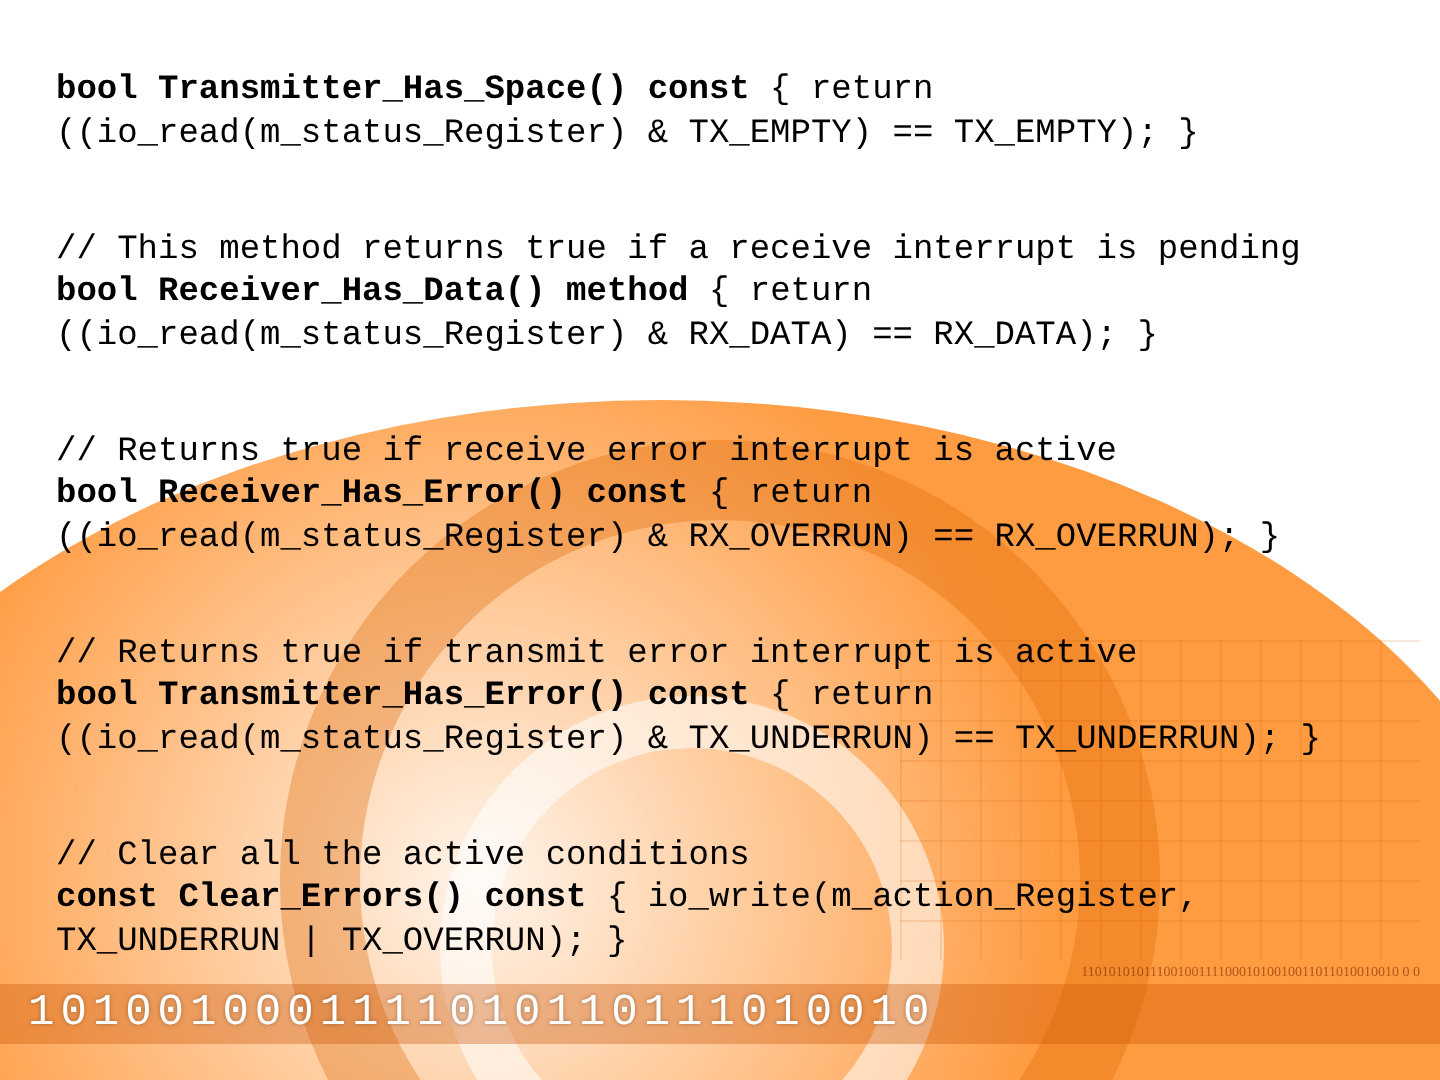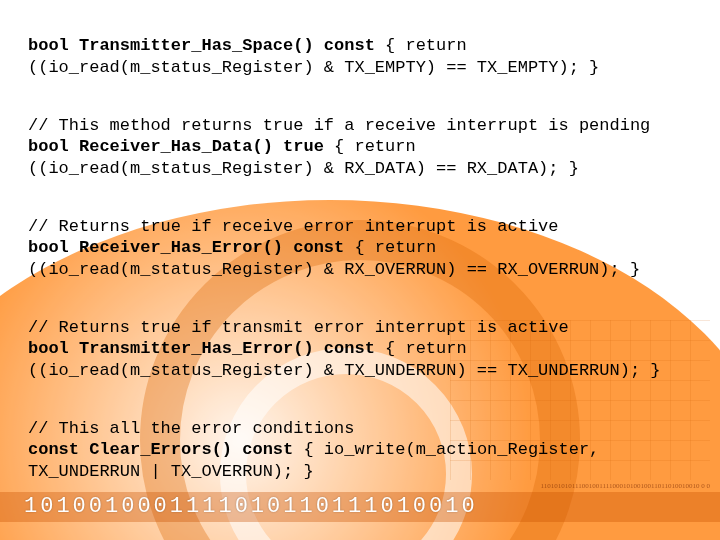--- a/index.html
+++ b/index.html
@@ -66,21 +66,21 @@
     left: 0;
     right: 0;
     bottom: 18px;
     height: 30px;
     background: rgba(200,80,0,0.35);
     color: #fff;
     font-family: "Courier New", monospace;
     font-size: 22px;
     line-height: 30px;
     letter-spacing: 3px;
-    padding-left: 24px;
+    padding-left: 14px;
     white-space: nowrap;
     overflow: hidden;
     text-shadow: 0 0 2px rgba(0,0,0,0.3);
   }
   .binary-small {
     position: absolute;
     right: 10px;
     bottom: 50px;
     font-family: Liberation Serif, serif;
     font-size: 7px;
@@ -122,29 +122,29 @@
   <div class="bg-swirl"></div>
   <div class="bg-swirl2"></div>
   <div class="bg-swirl3"></div>
   <div class="grid-dots"></div>
 
 
   <div class="code-block">
 <div class="para"><span class="b">bool Transmitter_Has_Space() const</span><span> { return
 ((io_read(m_status_Register) &amp; TX_EMPTY) == TX_EMPTY); }</span></div>
 <div class="para"><span>// This method returns true if a receive interrupt is pending</span>
-<span class="b">bool Receiver_Has_Data() true</span><span> { return
+<span class="b">bool Receiver_Has_Data() method</span><span> { return
 ((io_read(m_status_Register) &amp; RX_DATA) == RX_DATA); }</span></div>
 <div class="para"><span>// Returns true if receive error interrupt is active</span>
 <span class="b">bool Receiver_Has_Error() const</span><span> { return
 ((io_read(m_status_Register) &amp; RX_OVERRUN) == RX_OVERRUN); }</span></div>
 <div class="para"><span>// Returns true if transmit error interrupt is active</span>
 <span class="b">bool Transmitter_Has_Error() const</span><span> { return
 ((io_read(m_status_Register) &amp; TX_UNDERRUN) == TX_UNDERRUN); }</span></div>
-<div class="para"><span>// This all the error conditions</span>
+<div class="para"><span>// Clear all the active conditions</span>
 <span class="b">const Clear_Errors() const</span><span> { io_write(m_action_Register,
 TX_UNDERRUN | TX_OVERRUN); }</span></div>
   </div>
 
   <div class="binary-strip">1010010001111010110111010010</div>
   <div class="binary-small">1101010101110010011110001010010011011010010010 0 0</div>
 
 </div>
 
 </body></html>

